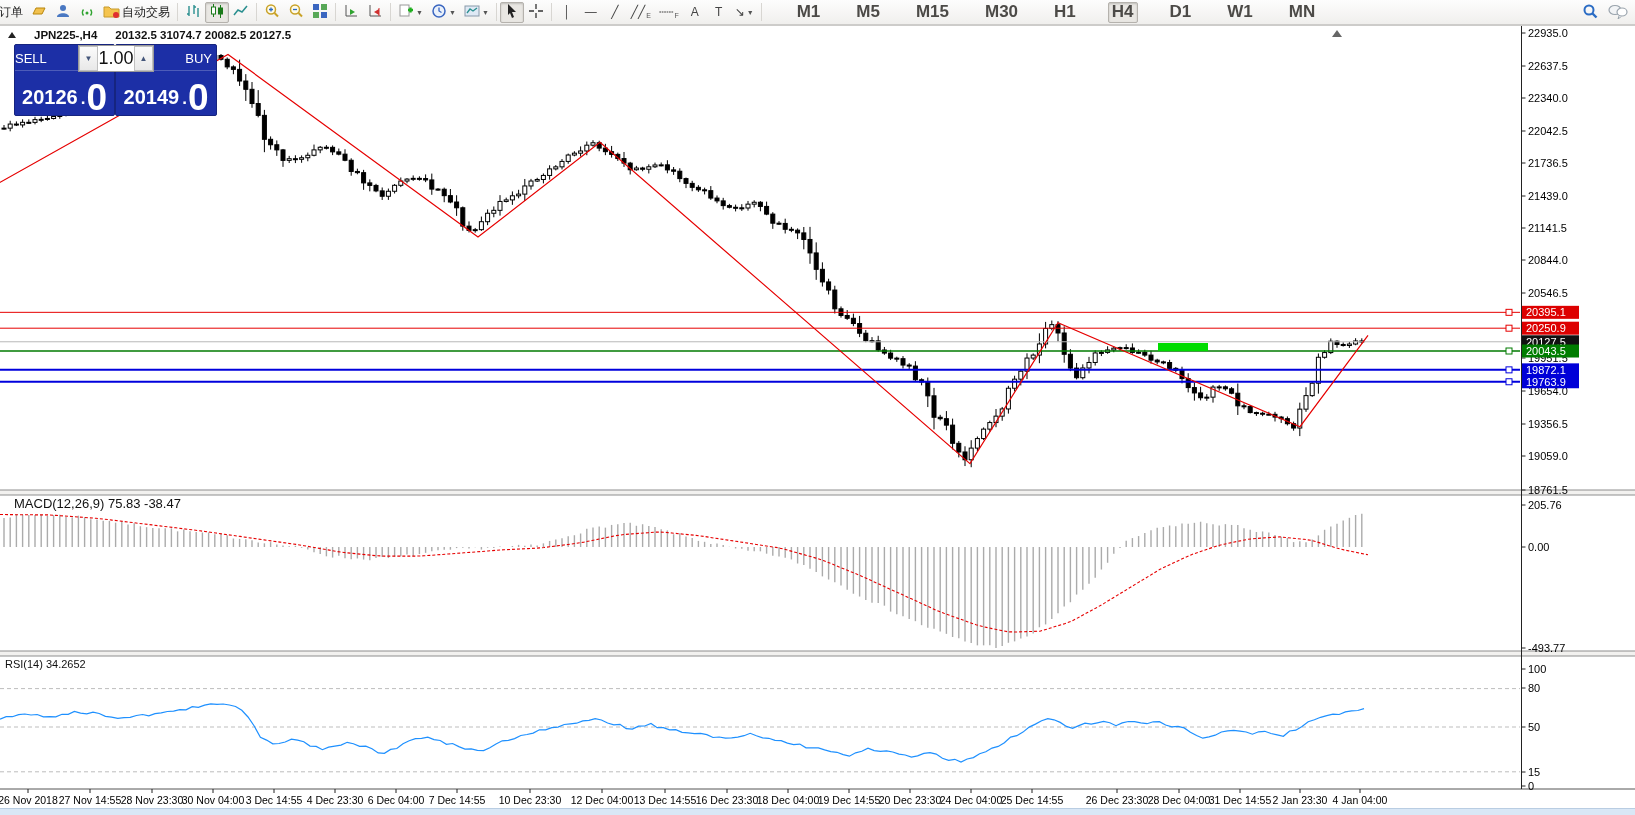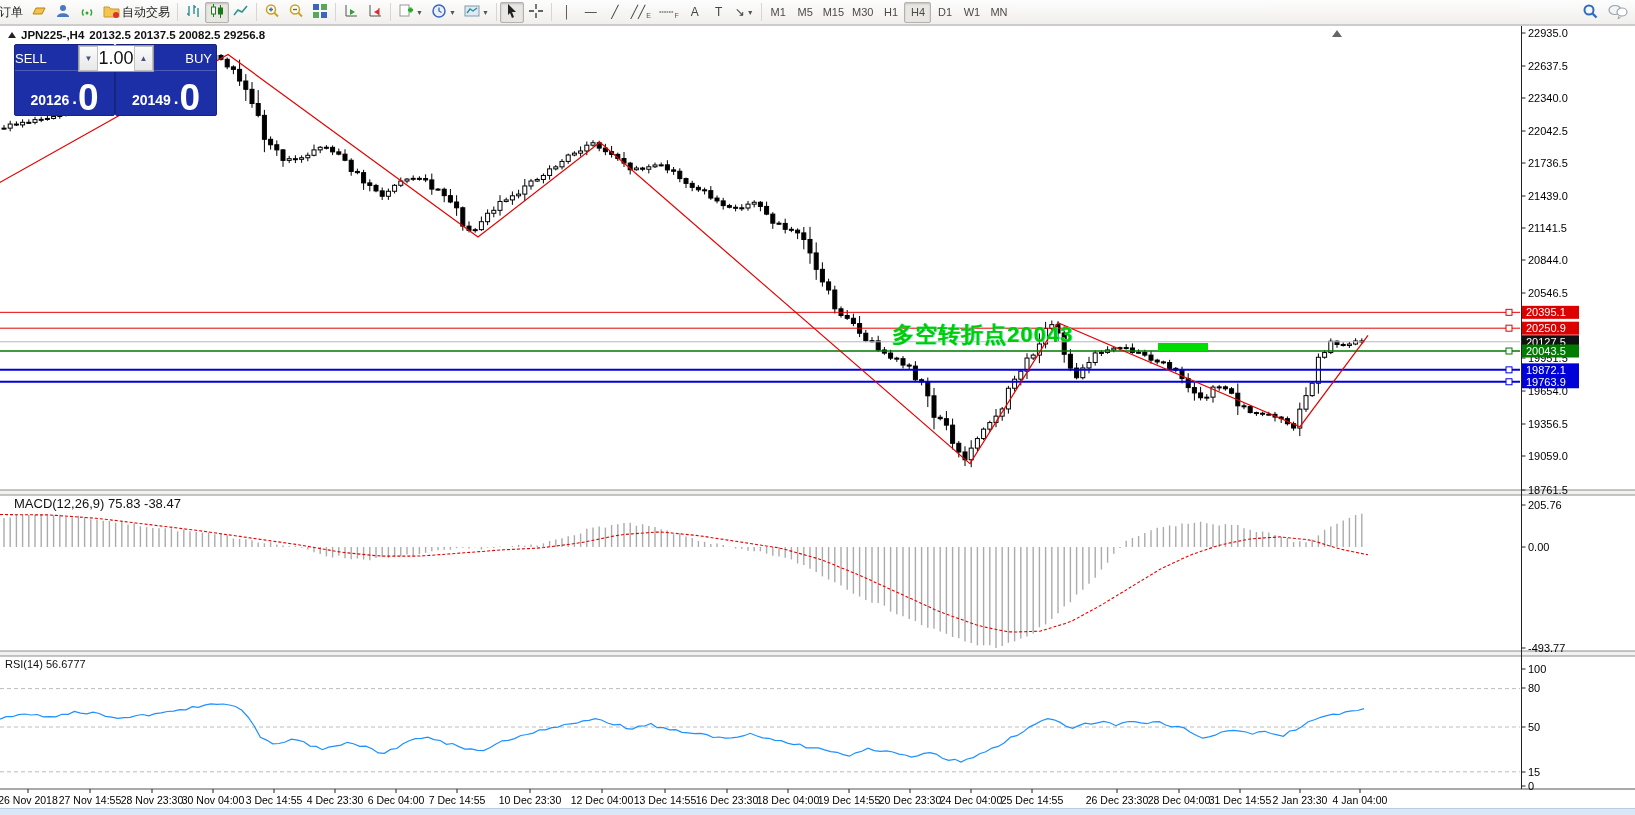--- a/index.html
+++ b/index.html
@@ -10,44 +10,44 @@
   #toolbar{position:absolute;top:0;left:0;width:100%;height:25px;
     background:linear-gradient(#fdfdfd,#f0efed);border-bottom:1px solid #cdccca;
     display:flex;align-items:center;padding:0 2px;box-sizing:border-box;z-index:30;}
   .tbtn{height:21px;min-width:24px;display:flex;align-items:center;justify-content:center;
     border:1px solid transparent;border-radius:2px;font-size:11px;color:#333;padding:0 3px;box-sizing:border-box;}
   .tbtn.active{background:#e9e7e3;border-color:#b5b2ad;box-shadow:inset 0 1px 2px rgba(0,0,0,.18);}
   .tbtn .glyph{font-size:12px;color:#444;line-height:1;}
   .tbtn .sub{font-size:7px;color:#555;margin-left:1px;margin-top:6px;}
   .tsep{width:1px;height:18px;background:#d8d6d2;margin:0 3px;flex:0 0 auto;}
   .drop{font-size:7px;color:#555;margin-left:2px;}
-  .tf{font-size:11px;font-weight:normal;color:#4c4a47;min-width:27px;}
+  .tf{font-size:17px;font-weight:bold;color:#4c4a47;min-width:27px;margin-left:28px;}
   .lbl-cn{font-size:12px;color:#222;margin-left:2px;}
   #order-btn{margin-left:-9px;}
   #tb-right{margin-left:auto;display:flex;align-items:center;}
 
   
   #chart-svg{position:absolute;left:0;top:0;width:1635px;height:815px;z-index:1;}
-  #chart-title{position:absolute;left:8px;top:29px;font-size:11.5px;font-weight:bold;color:#111;z-index:6;display:flex;align-items:center;gap:5px;}
+  #chart-title{position:absolute;left:8px;top:29px;font-size:11.5px;font-weight:bold;color:#111;z-index:6;display:flex;align-items:center;gap:18px;}
   #collapse-arrow{width:0;height:0;border-left:4px solid transparent;border-right:4px solid transparent;border-bottom:6px solid #222;display:inline-block;}
   #macd-label{position:absolute;left:14px;top:496px;font-size:13px;color:#111;z-index:6;}
   #rsi-label{position:absolute;left:5px;top:658px;font-size:11px;color:#111;z-index:6;}
   #annotation{position:absolute;left:892px;top:320px;font-size:22px;font-weight:bold;color:#00cd00;
     text-shadow:1px 0 0 #49e8b7;z-index:5;letter-spacing:1px;white-space:nowrap;}
 
   
   #trade-panel{position:absolute;left:14px;top:44px;width:201px;height:70px;z-index:20;}
   .tp-btn{position:absolute;background:#1c2fa6;border:1px solid #16247f;border-radius:2px;color:#fff;}
   #sell-btn{left:0;top:0;width:99px;height:70px;}
   #buy-btn{left:101px;top:0;width:100px;height:70px;}
   .tp-head{height:26px;display:flex;align-items:center;font-size:13px;color:#fff;}
   #buy-btn .tp-head{justify-content:flex-end;padding-right:4px;padding-left:0;}
   .tp-price{position:absolute;left:0;right:0;bottom:2px;height:42px;display:flex;align-items:flex-end;justify-content:center;
     border-top:1px solid rgba(255,255,255,.22);}
-  .tp-main{font-size:14px;font-weight:bold;line-height:1;margin-bottom:6px;}
+  .tp-main{font-size:20px;font-weight:bold;line-height:1;margin-bottom:6px;}
   .tp-dot{font-size:17px;font-weight:bold;line-height:1;margin:0 1px 6px 3px;}
   .tp-big{font-size:37px;font-weight:bold;line-height:.82;}
   #vol-box{position:absolute;left:64px;top:1px;width:74px;height:25px;background:#fff;border:1px solid #9a9a9a;
     display:flex;align-items:stretch;z-index:2;}
   .vol-arrow{width:17px;background:linear-gradient(#fbfbfb,#e8e8e8);border:1px solid #c0c0c0;display:flex;align-items:center;justify-content:center;font-size:8px;color:#44567a;}
   #vol-value{flex:1;display:flex;align-items:center;justify-content:center;font-size:18px;color:#111;}
 
   #status-strip{position:absolute;left:0;top:808px;width:1635px;height:7px;background:#d9e7f6;border-top:1px solid #b9cde2;z-index:6;}
   svg text{font-family:"Liberation Sans",sans-serif;}
 </style>
@@ -1051,21 +1051,21 @@
         <line x1="1300" y1="789" x2="1300" y2="793" stroke="#222"></line>
         <text x="1300" y="804" font-size="10.5" fill="#000" text-anchor="middle">2 Jan 23:30</text>
         <line x1="1360" y1="789" x2="1360" y2="793" stroke="#222"></line>
         <text x="1360" y="804" font-size="10.5" fill="#000" text-anchor="middle">4 Jan 04:00</text>
       </g>
     </svg>
 
 <div id="chart-title">
   <span id="collapse-arrow"></span>
   <span>JPN225-,H4</span>
-  <span>20132.5 20137.5 20082.5 29256.8</span>
+  <span>20132.5 31074.7 20082.5 20127.5</span>
 </div>
 
 <div id="trade-panel">
   <div class="tp-btn" id="sell-btn">
     <div class="tp-head">SELL</div>
     <div class="tp-price">
       <span class="tp-main">20126</span>
       <span class="tp-dot">.</span>
       <span class="tp-big">0</span>
     </div>
@@ -1079,17 +1079,16 @@
     </div>
   </div>
   <div id="vol-box">
     <div class="vol-arrow">▼</div>
     <div id="vol-value">1.00</div>
     <div class="vol-arrow">▲</div>
   </div>
 </div>
 
 <div id="macd-label">MACD(12,26,9) 75.83 -38.47</div>
-<div id="rsi-label">RSI(14) 56.6777</div>
-<div id="annotation">多空转折点20043</div>
+<div id="rsi-label">RSI(14) 34.2652</div>
 <div id="status-strip"></div>
 
 </div>
 
 </body></html>

